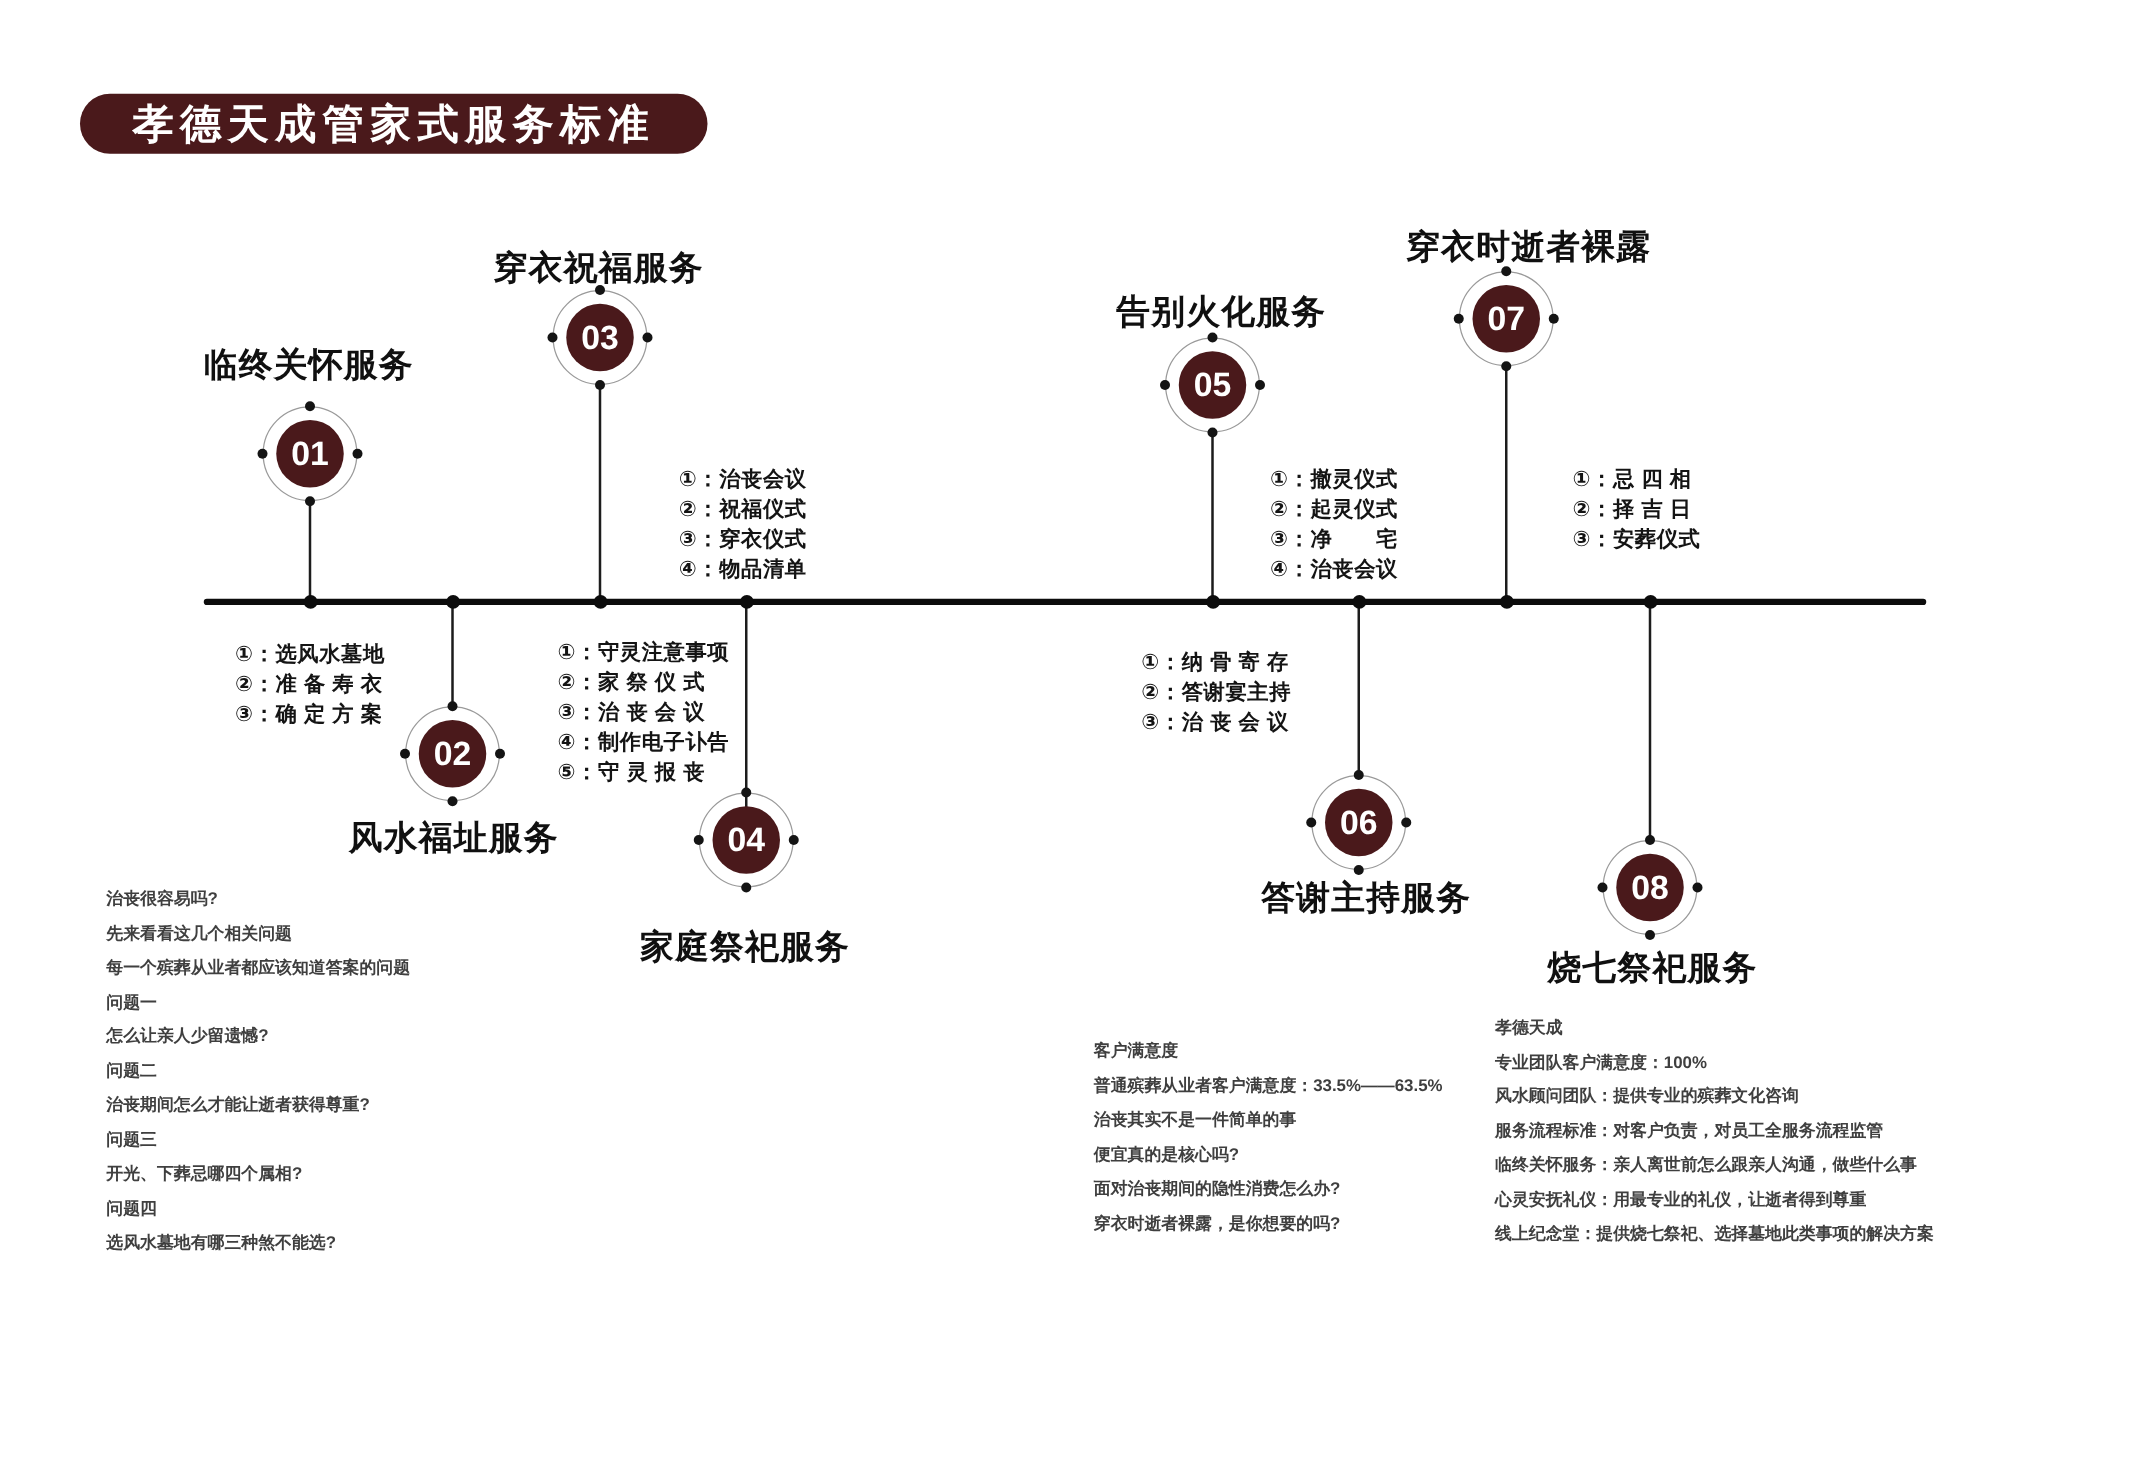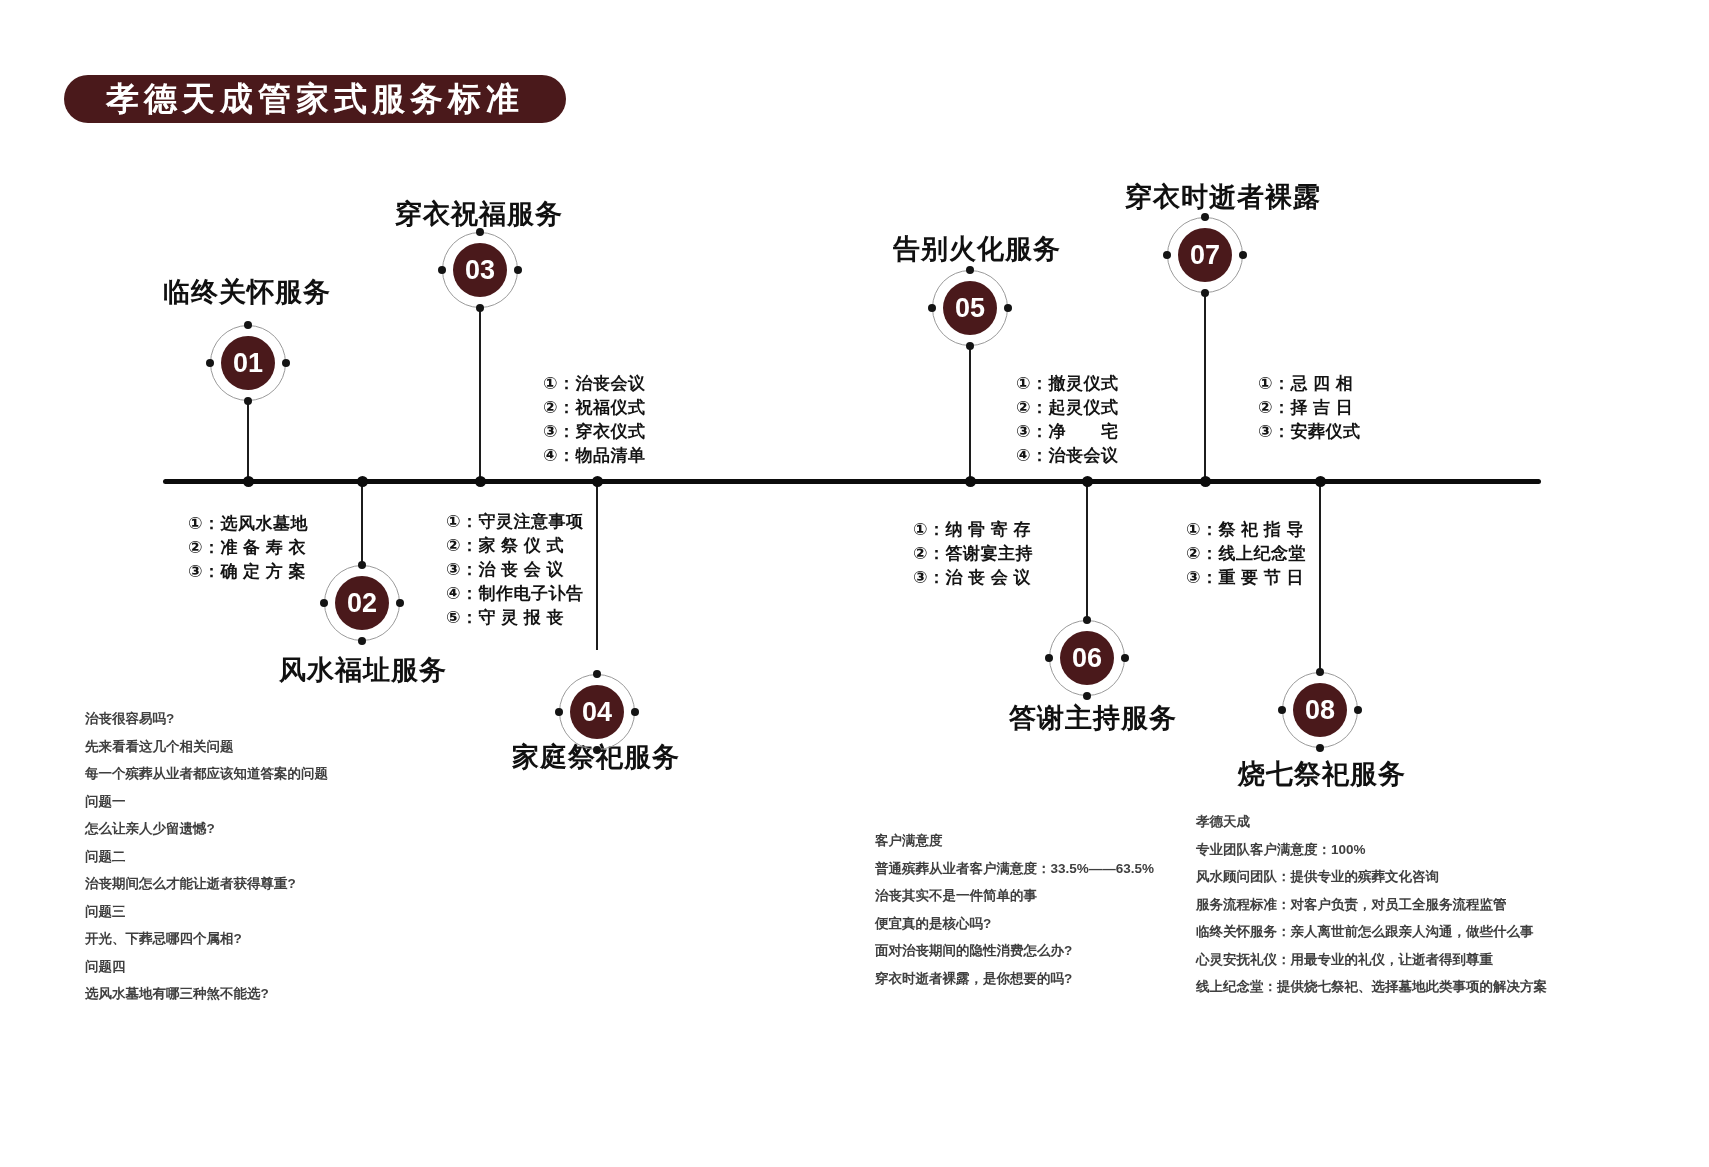--- a/index.html
+++ b/index.html
@@ -97,21 +97,21 @@
     <div class="badge">03</div>
   </div>
   <div class="items" style="left:543px;top:372px">
     <div>①：治丧会议</div>
     <div>②：祝福仪式</div>
     <div>③：穿衣仪式</div>
     <div>④：物品清单</div>
   </div>
 
   <div class="stage-title" style="left:512px;top:739px">家庭祭祀服务</div>
-  <div class="node" style="left:559px;top:674px">
+  <div class="node" style="left:559px;top:634px">
     <div class="ring"></div>
     <div class="ndot t"></div>
     <div class="ndot b"></div>
     <div class="ndot l"></div>
     <div class="ndot r"></div>
     <div class="badge">04</div>
   </div>
   <div class="items" style="left:446px;top:510px">
     <div>①：守灵注意事项</div>
     <div>②：家 祭 仪 式</div>
@@ -167,25 +167,20 @@
   </div>
 
   <div class="stage-title" style="left:1238px;top:756px">烧七祭祀服务</div>
   <div class="node" style="left:1282px;top:672px">
     <div class="ring"></div>
     <div class="ndot t"></div>
     <div class="ndot b"></div>
     <div class="ndot l"></div>
     <div class="ndot r"></div>
     <div class="badge">08</div>
-  </div>
-  <div class="items" style="left:1186px;top:518px">
-    <div>①：祭 祀 指 导</div>
-    <div>②：线上纪念堂</div>
-    <div>③：重 要 节 日</div>
   </div>
 
   <div class="col" style="left:85px;top:712px">
     <div>治丧很容易吗?</div>
     <div>先来看看这几个相关问题</div>
     <div>每一个殡葬从业者都应该知道答案的问题</div>
     <div>问题一</div>
     <div>怎么让亲人少留遗憾?</div>
     <div>问题二</div>
     <div>治丧期间怎么才能让逝者获得尊重?</div>

